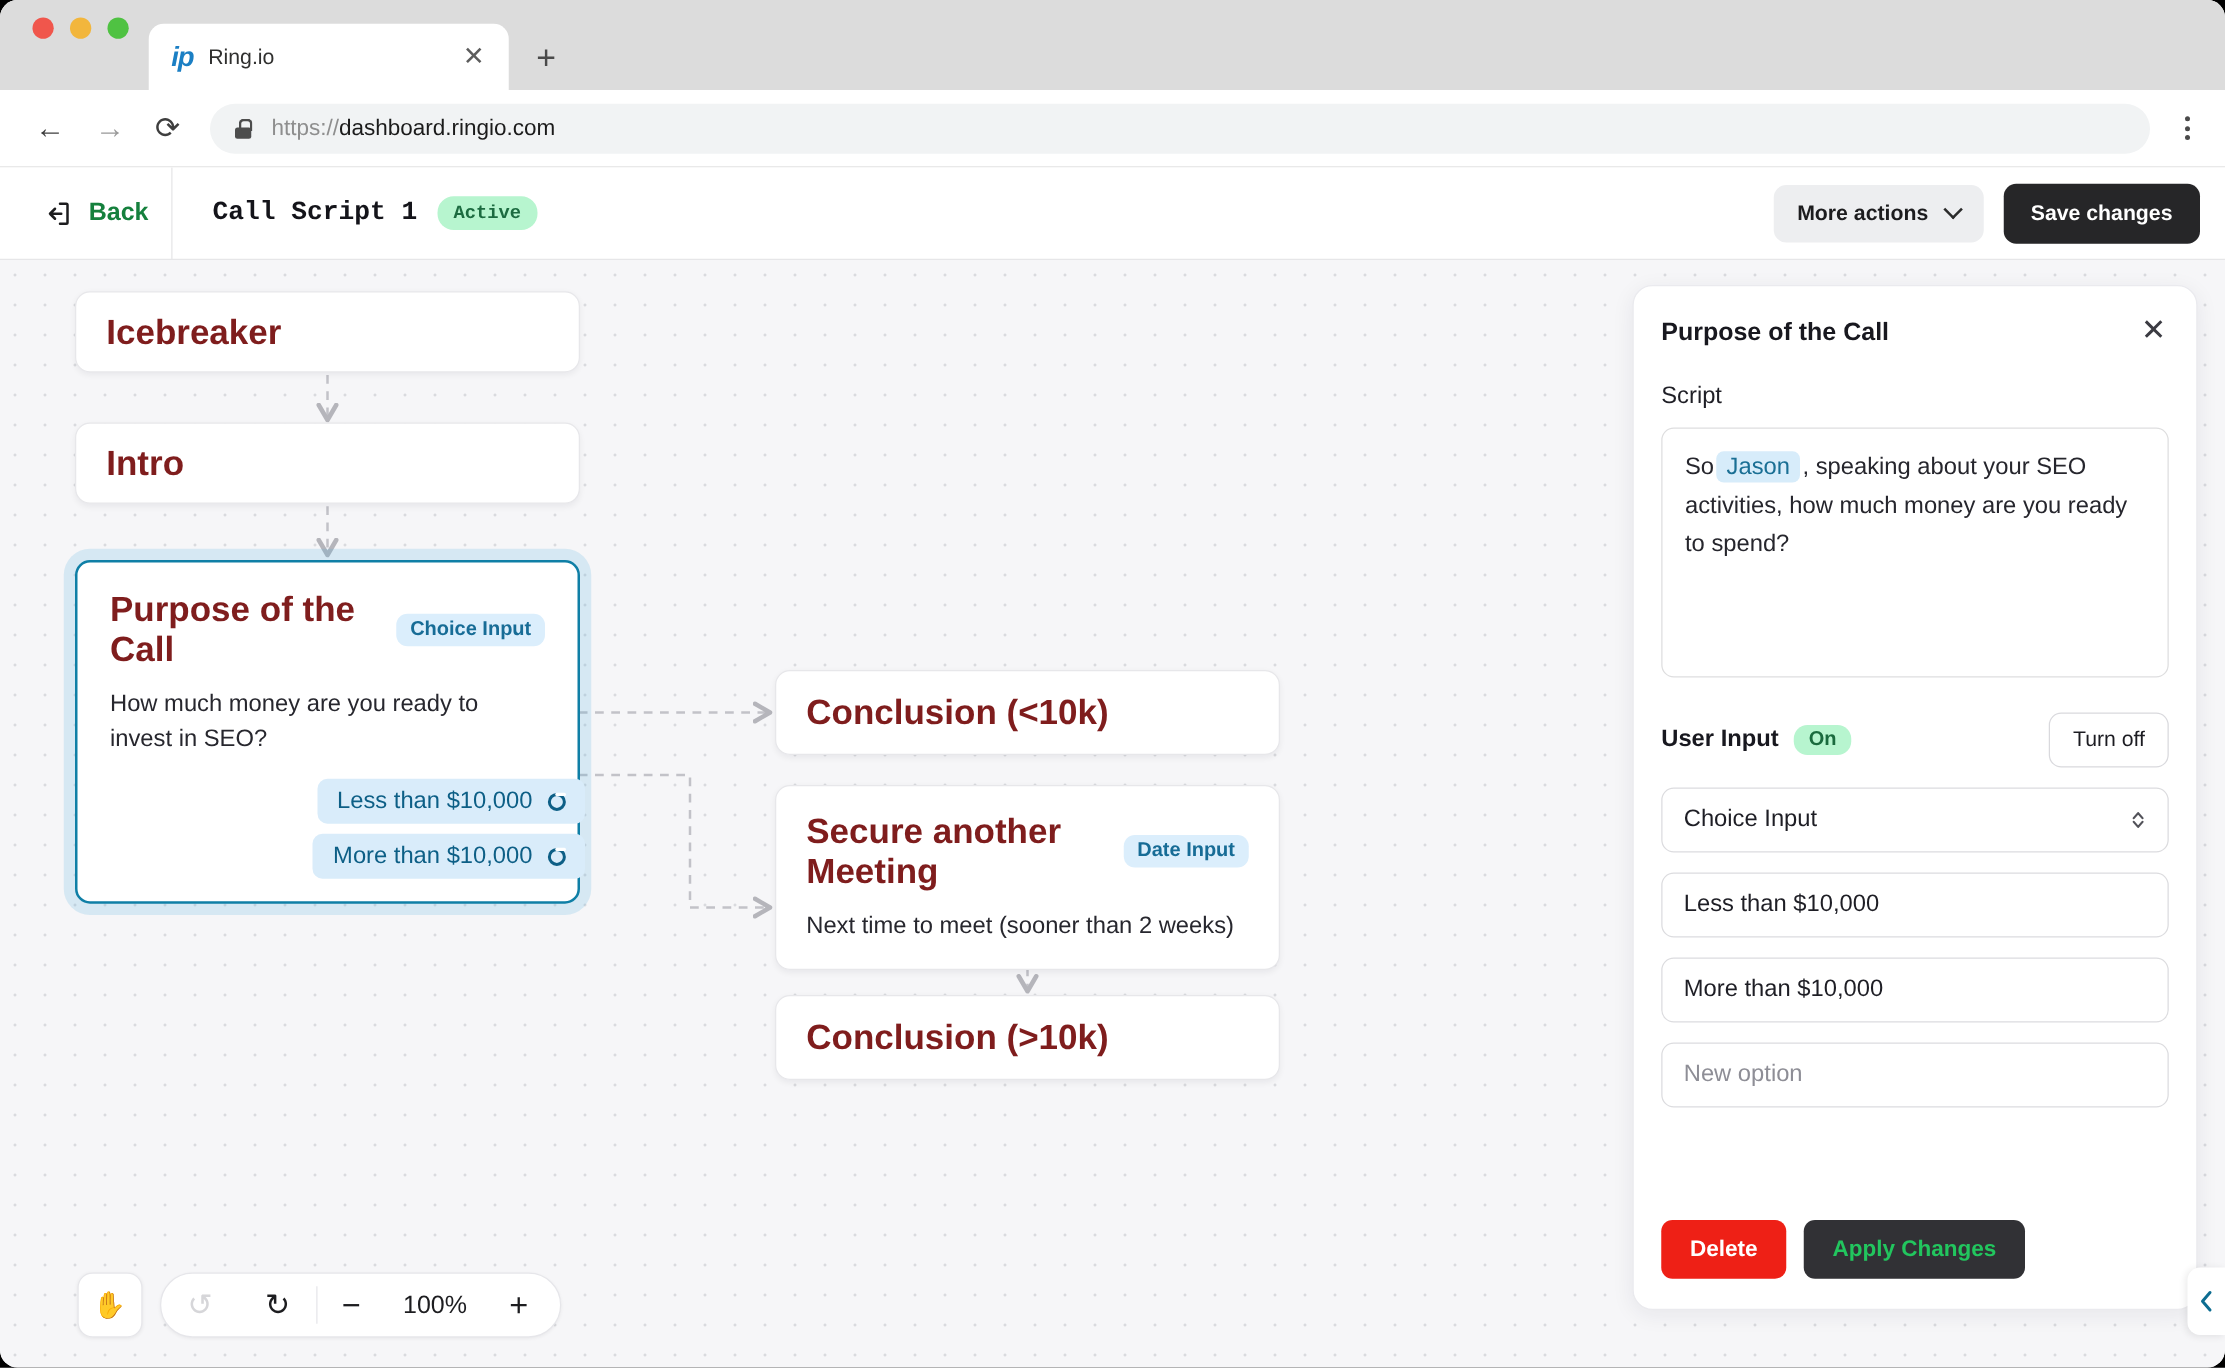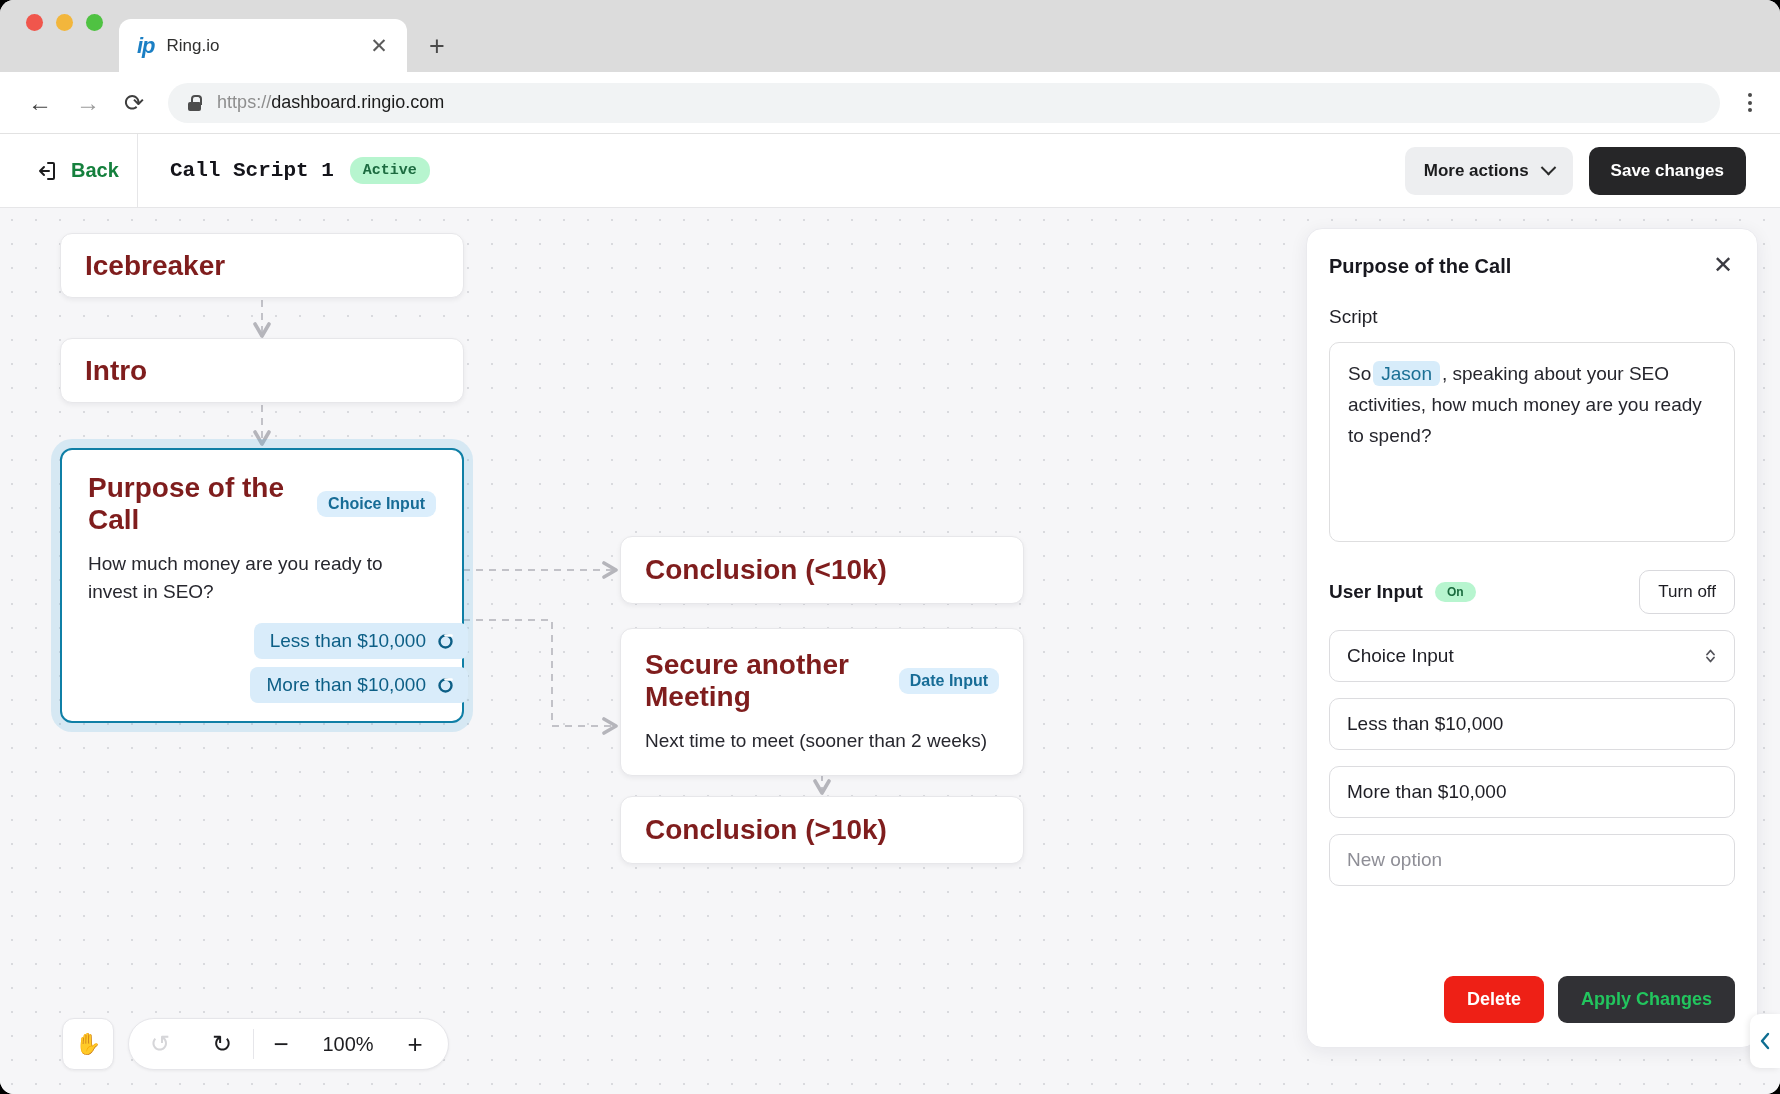--- a/index.html
+++ b/index.html
@@ -100,21 +100,21 @@
     cursor: pointer;
   }
   .back-label { font-size: 20px; font-weight: 600; color: #15803d; }
   .hdr-mid { display: flex; align-items: center; gap: 16px; padding-left: 32px; flex: 1; font-family: Liberation Mono, monospace; }
   .script-title { font-size: 21px; font-weight: 700; color: #14141a; }
   .badge-active {
     background: #b7f5cf; color: #1c6b40;
     font-size: 15px; font-weight: 600;
     padding: 5px 13px; border-radius: 13px;
   }
-  .hdr-right { display: flex; gap: 16px; padding-right: 34px; }
+  .hdr-right { display: flex; align-items: center; gap: 16px; padding-right: 20px; }
   .btn-more {
     background: #edeef0; color: #1c1c1e;
     font-size: 17px; font-weight: 600;
     border: none; border-radius: 10px;
     padding: 13px 19px;
     display: flex; align-items: center; gap: 14px;
     cursor: pointer;
   }
   .chev { width: 11px; height: 11px; border-right: 2.2px solid #2b2b2b; border-bottom: 2.2px solid #2b2b2b;
           transform: rotate(45deg) translate(-2px,-2px); }
@@ -225,21 +225,21 @@
   }
   .token {
     background: #d7ecfa; color: #1a6f94;
     border-radius: 6px; padding: 2px 8px;
     margin: 0 2px;
   }
   .uirow { display: flex; align-items: center; margin-top: 28px; }
   .uirow .lbl { font-size: 19px; font-weight: 700; color: #18181f; }
   .badge-on {
     background: #b7f5cf; color: #1a6b3e;
-    font-size: 12px; font-weight: 600;
+    font-size: 16px; font-weight: 600;
     padding: 3px 12px; border-radius: 11px;
     margin-left: 12px;
   }
   .btn-turnoff {
     margin-left: auto;
     background: #fff; border: 1px solid #d9d9dd;
     border-radius: 10px; padding: 11px 18px;
     font-size: 17px; color: #1c1c22; cursor: pointer;
     font-family: inherit;
   }
@@ -249,21 +249,21 @@
     border: 1px solid #dcdcdf; border-radius: 10px;
     display: flex; align-items: center;
     padding: 0 17px;
     font-size: 19px; color: #1e1e25;
     background: #fff;
     cursor: text;
   }
   .field.select { cursor: pointer; }
   .field.placeholder { color: #8e8e96; }
   .selarrows { margin-left: auto; display: flex; flex-direction: column; gap: 4px; color: #53535a; }
-  .panel-footer { margin-top: auto; display: flex; justify-content: flex-end; gap: 14px; }
+  .panel-footer { margin-top: auto; display: flex; justify-content: flex-start; gap: 14px; }
   .btn-delete {
     background: #ee2016; color: #fff; border: none;
     border-radius: 9px; padding: 13px 23px;
     font-size: 18px; font-weight: 600; cursor: pointer;
     font-family: inherit;
   }
   .btn-apply {
     background: #313135; color: #22c55e; border: none;
     border-radius: 9px; padding: 13px 23px;
     font-size: 18px; font-weight: 600; cursor: pointer;

